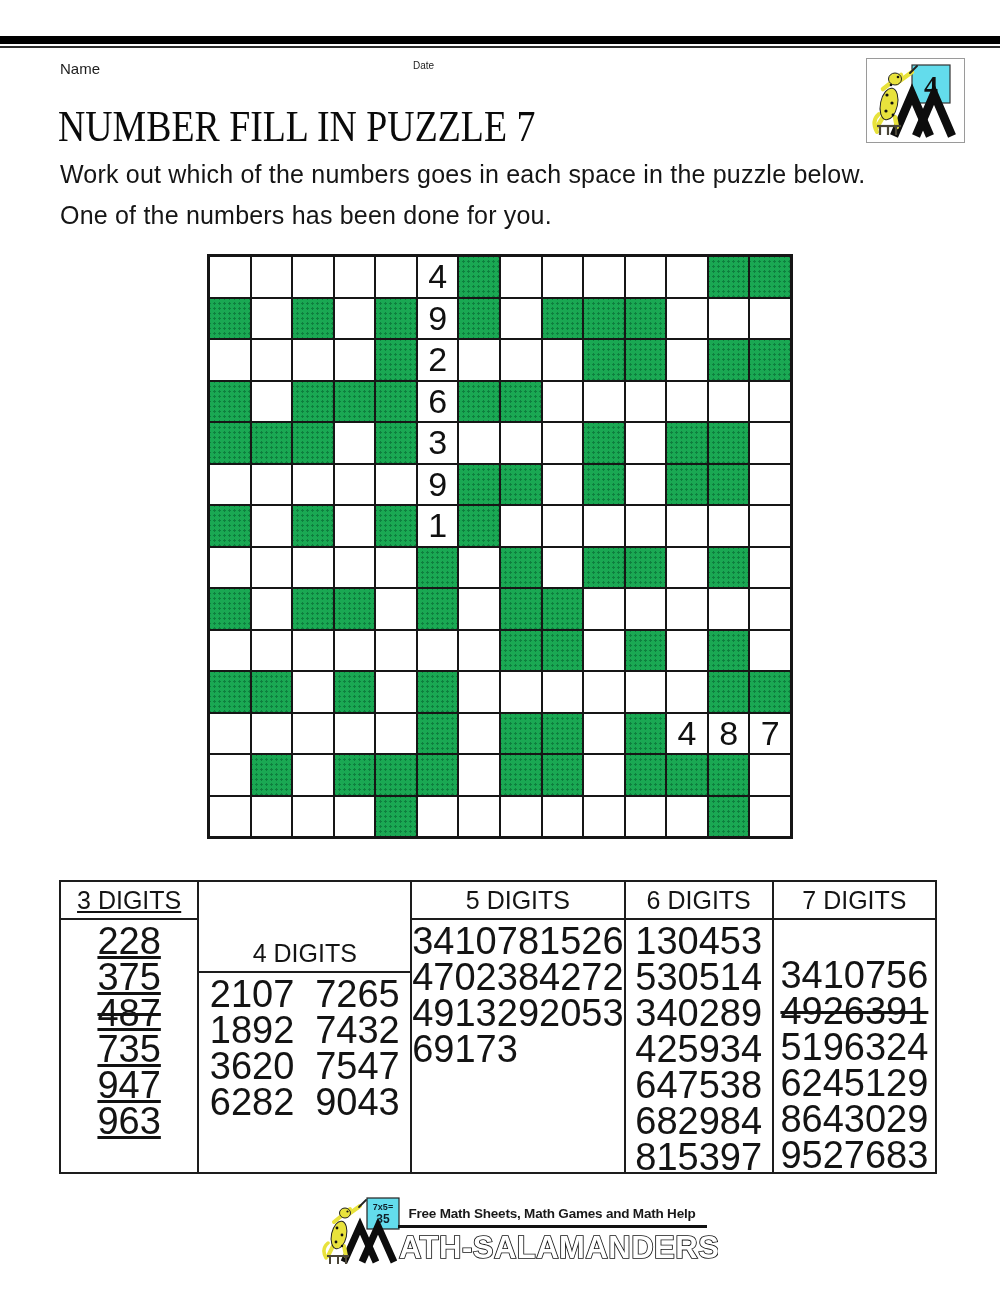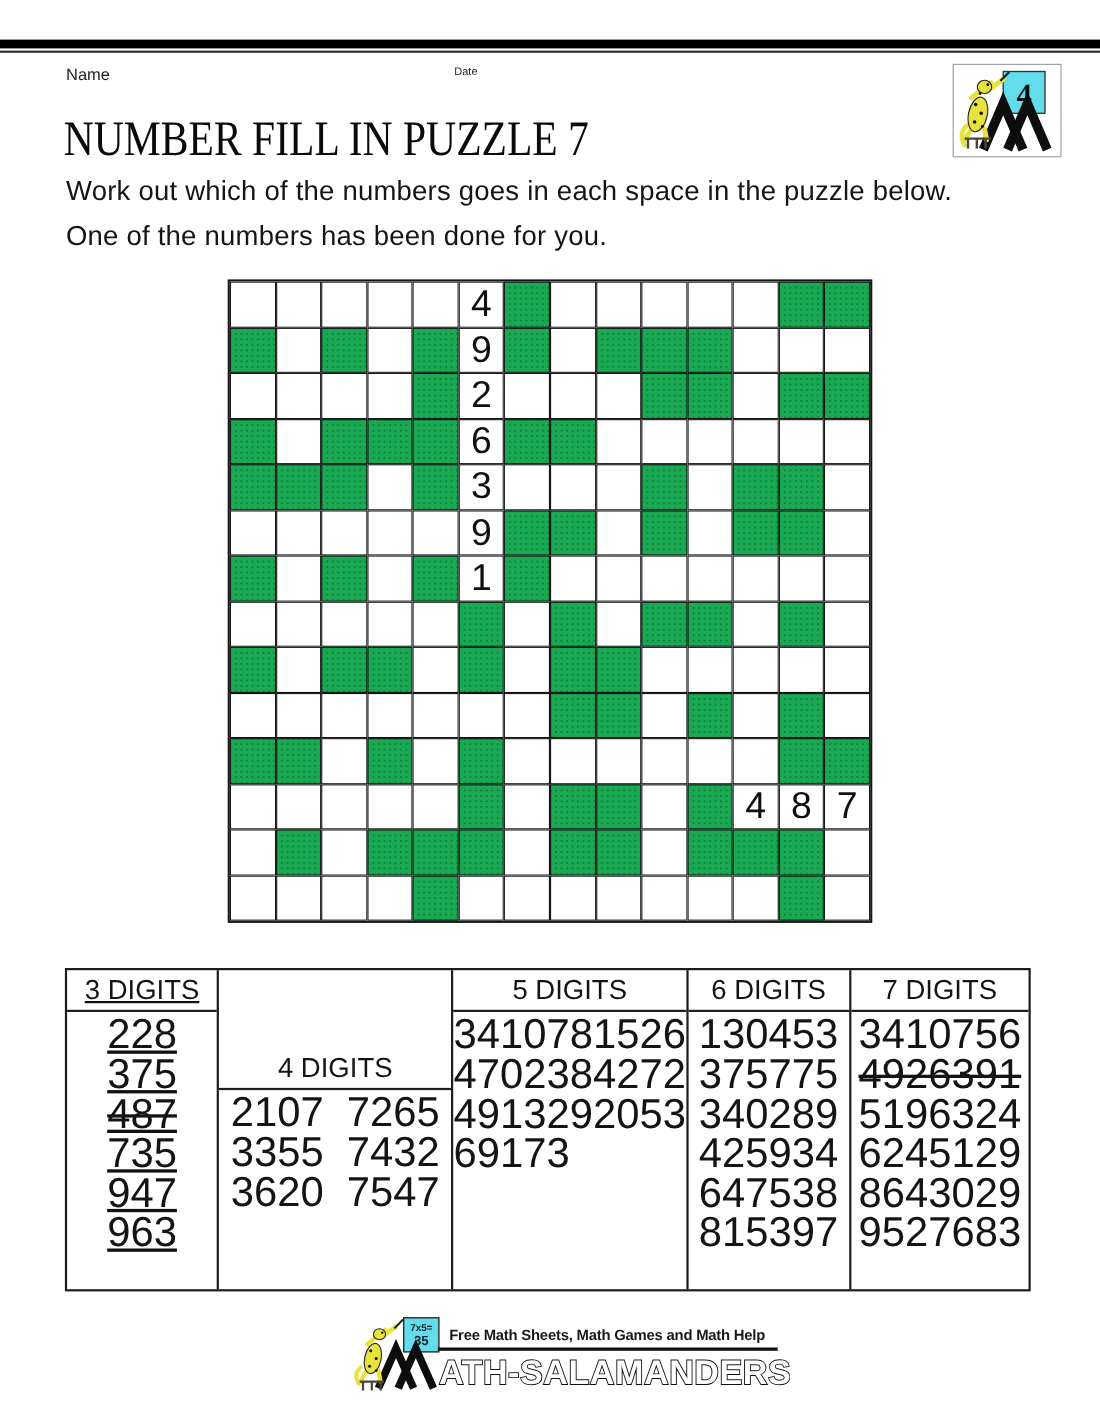--- a/index.html
+++ b/index.html
@@ -32,21 +32,21 @@
   .cell.green{background-color:var(--green);
         background-image:radial-gradient(circle,var(--green-dot) 1px,rgba(0,0,0,0) 1.3px);
         background-size:5px 5px;background-position:2px 2px;}
   
   .number-bank{position:absolute;left:59px;top:880px;width:878px;height:294px;
                border:2px solid #1d1d1d;box-sizing:border-box;display:flex;background:#fff;}
   .bank-col{box-sizing:border-box;border-right:2px solid #1d1d1d;display:flex;flex-direction:column;}
   .bank-col:last-child{border-right:none;}
   .bank-col:nth-child(1){width:139px;text-decoration:underline;} .bank-col:nth-child(2){width:214px;justify-content:center;}
   .bank-col:nth-child(3){width:214px;} .bank-col:nth-child(4){width:149px;}
-  .bank-col:nth-child(5){width:162px;}
+  .bank-col:nth-child(5){width:162px;gap:34px;}
   .bank-header{height:36px;line-height:36px;text-align:center;font-size:25px;color:#141414;
                border-bottom:2px solid #1d1d1d;flex:none;}
   .bank-body{padding-top:3px;}
   .bank-row{display:flex;height:36px;}
   .bank-num{flex:1;text-align:center;font-size:38px;line-height:36px;color:#141414;}
   .bank-num.struck{text-decoration:line-through;text-decoration-thickness:2.5px;}
   
   .footer-logo{position:absolute;left:320px;top:1196px;}
   .footer-tagline{position:absolute;left:398px;top:1206px;width:308px;text-align:center;
                   font-size:13.5px;font-weight:bold;color:#191919;letter-spacing:-0.2px;white-space:nowrap;}
@@ -333,26 +333,30 @@
         </div>
       </div>
       <div class="bank-col">
         <div class="bank-header">4 DIGITS</div>
         <div class="bank-body">
           <div class="bank-row">
             <div class="bank-num">2107</div>
             <div class="bank-num">7265</div>
           </div>
           <div class="bank-row">
-            <div class="bank-num">3355</div>
+            <div class="bank-num">1892</div>
             <div class="bank-num">7432</div>
           </div>
           <div class="bank-row">
             <div class="bank-num">3620</div>
             <div class="bank-num">7547</div>
+          </div>
+          <div class="bank-row">
+            <div class="bank-num">6282</div>
+            <div class="bank-num">9043</div>
           </div>
         </div>
       </div>
       <div class="bank-col">
         <div class="bank-header">5 DIGITS</div>
         <div class="bank-body">
           <div class="bank-row">
             <div class="bank-num">34107</div>
             <div class="bank-num">81526</div>
           </div>
@@ -370,30 +374,33 @@
           </div>
         </div>
       </div>
       <div class="bank-col">
         <div class="bank-header">6 DIGITS</div>
         <div class="bank-body">
           <div class="bank-row">
             <div class="bank-num">130453</div>
           </div>
           <div class="bank-row">
-            <div class="bank-num">375775</div>
+            <div class="bank-num">530514</div>
           </div>
           <div class="bank-row">
             <div class="bank-num">340289</div>
           </div>
           <div class="bank-row">
             <div class="bank-num">425934</div>
           </div>
           <div class="bank-row">
             <div class="bank-num">647538</div>
+          </div>
+          <div class="bank-row">
+            <div class="bank-num">682984</div>
           </div>
           <div class="bank-row">
             <div class="bank-num">815397</div>
           </div>
         </div>
       </div>
       <div class="bank-col">
         <div class="bank-header">7 DIGITS</div>
         <div class="bank-body">
           <div class="bank-row">

